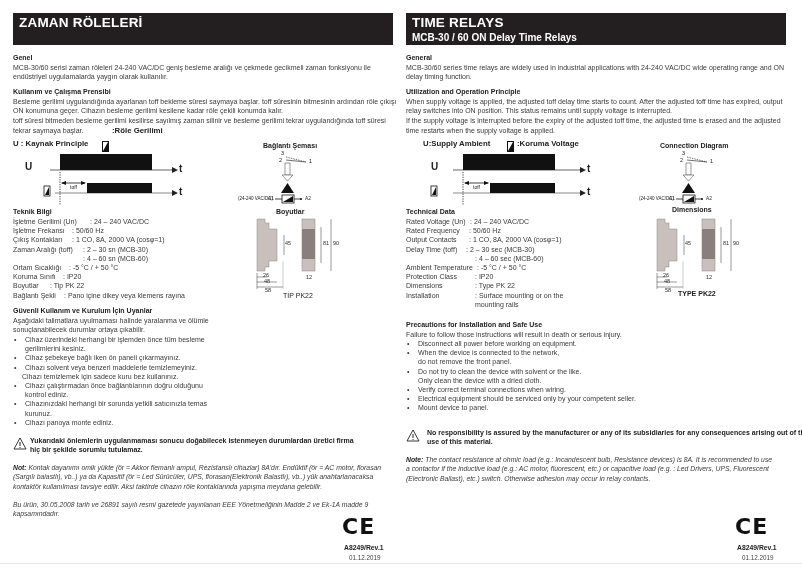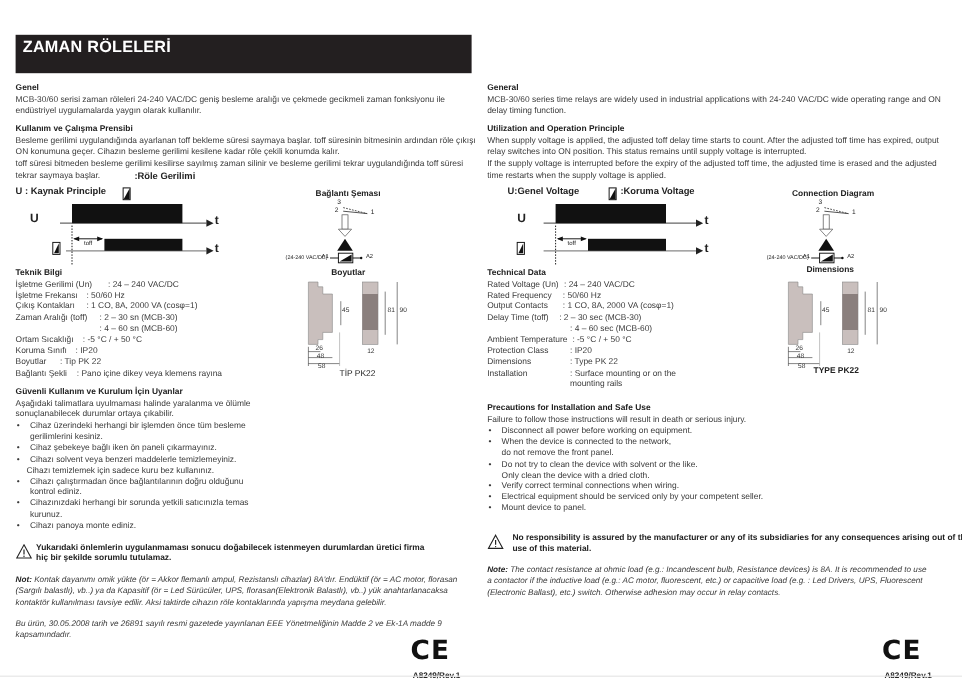--- a/index.html
+++ b/index.html
@@ -1,17 +1,17 @@
 <!DOCTYPE html>
 <html><head>
 <meta charset="utf-8">
 <style>
   html,body{margin:0;padding:0;background:#fff;}
   body{width:802px;height:567px;position:relative;overflow:hidden;font-family:"Liberation Sans",sans-serif;color:#333;}
-  .col{position:absolute;top:0;width:388px;height:421px;margin-top:16px;}
+  .col{position:absolute;top:0;width:388px;height:421px;}
   .col.left{left:10px;}
   .col.right{left:403px;}
   .hdr{position:absolute;left:3px;top:13px;width:380px;height:32px;background:#231f20;color:#fff;}
   .hdr .t1{position:absolute;left:6px;top:2px;font-size:13.5px;font-weight:bold;letter-spacing:0.2px;}
   .hdr .t2{position:absolute;left:6px;top:19px;font-size:10px;font-weight:bold;}
   .txt{position:absolute;left:3px;font-size:7px;line-height:9.2px;color:#3a3a3a;white-space:nowrap;}
   .b{font-weight:bold;color:#222;}
   .h{position:absolute;left:3px;font-size:7px;font-weight:bold;color:#222;white-space:nowrap;}
   .legend{position:absolute;font-size:7.8px;font-weight:bold;color:#222;white-space:nowrap;}
   .timing{position:absolute;left:5px;top:153px;width:170px;height:50px;}
@@ -213,36 +213,40 @@
     <div>Bu ürün, 30.05.2008 tarih ve 26891 sayılı resmi gazetede yayınlanan EEE Yönetmeliğinin Madde 2 ve Ek-1A madde 9</div>
     <div>kapsamındadır.</div>
   </div>
 
   <div class="ce" style="left:332px;top:514px">CE</div>
   <div class="docno" style="left:334px;top:544px">A8249/Rev.1</div>
   <div class="docdate" style="left:339px;top:554px">01.12.2019</div>
 </div>
 
 <div class="col right">
+  <div class="hdr">
+    <div class="t1">TIME RELAYS</div>
+    <div class="t2">MCB-30 / 60 ON Delay Time Relays</div>
+  </div>
 
   <div class="h" style="top:54px">General</div>
   <div class="txt" style="top:63px">
     <div>MCB-30/60 series time relays are widely used in industrial applications with 24-240 VAC/DC wide operating range and ON</div>
     <div>delay timing function.</div>
   </div>
 
   <div class="h" style="top:88px">Utilization and Operation Principle</div>
   <div class="txt" style="top:97px">
     <div>When supply voltage is applied, the adjusted toff delay time starts to count. After the adjusted toff time has expired, output</div>
     <div>relay switches into ON position. This status remains until supply voltage is interrupted.</div>
     <div style="margin-top:1px">If the supply voltage is interrupted before the expiry of the adjusted toff time, the adjusted time is erased and the adjusted</div>
     <div>time restarts when the supply voltage is applied.</div>
   </div>
 
-  <div class="legend" style="left:20px;top:139px">U:Genel Voltage</div>
+  <div class="legend" style="left:20px;top:139px">U:Supply Ambient</div>
   <span style="position:absolute;left:104px;top:138px">
     <svg width="7" height="11" viewBox="0 0 7 11">
         <rect x="0.5" y="0.5" width="6" height="10" fill="#fff" stroke="#111"></rect>
         <polygon points="1,10 6,1 6,10" fill="#111"></polygon>
       </svg>
   </span>
   <div class="legend" style="left:114px;top:139px">:Koruma Voltage</div>
 
   <div class="timing" style="left:20px">
     <svg width="170" height="52" viewBox="0 0 170 52">

